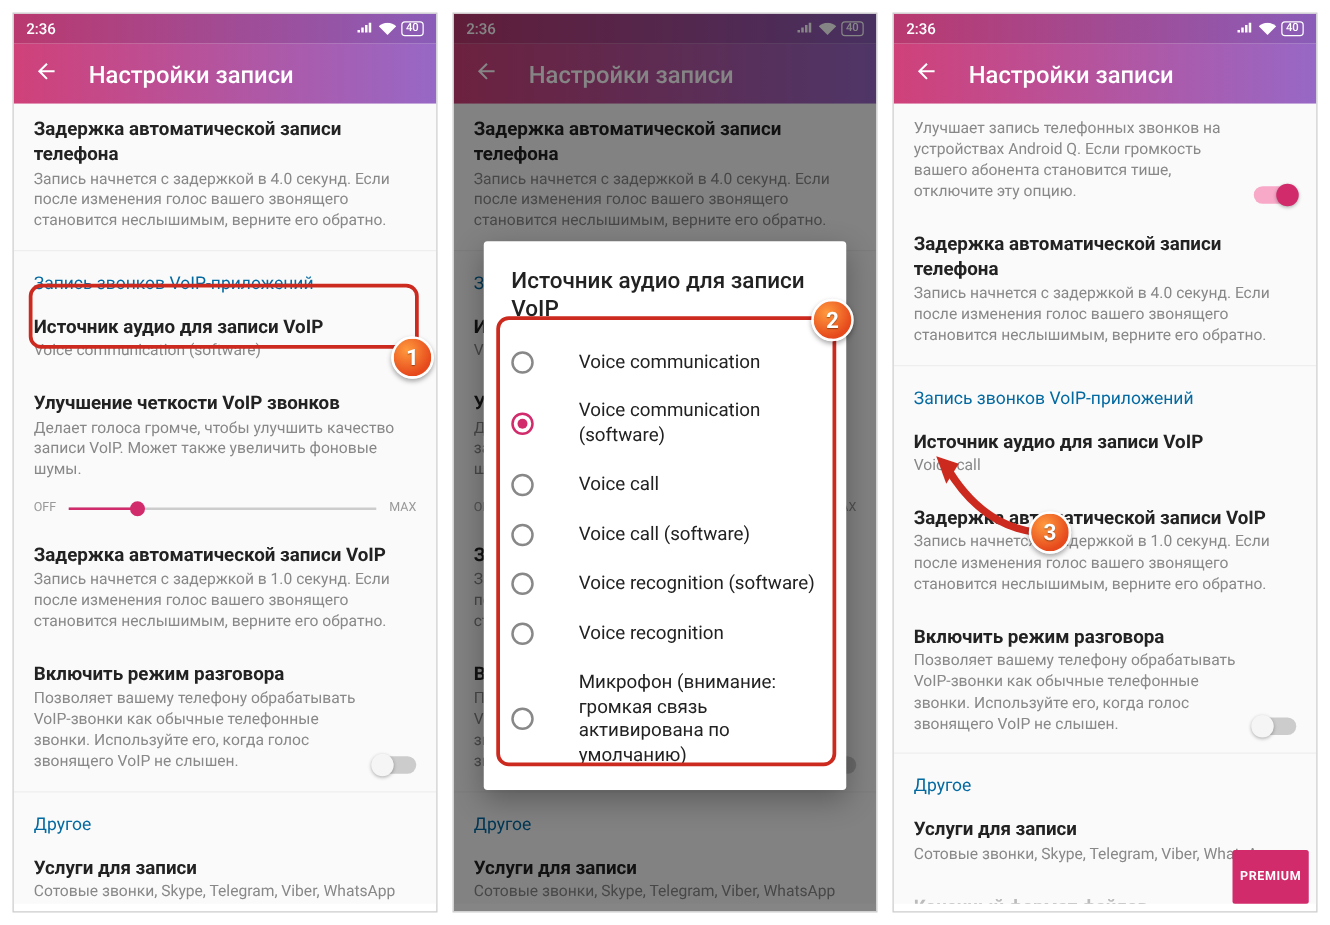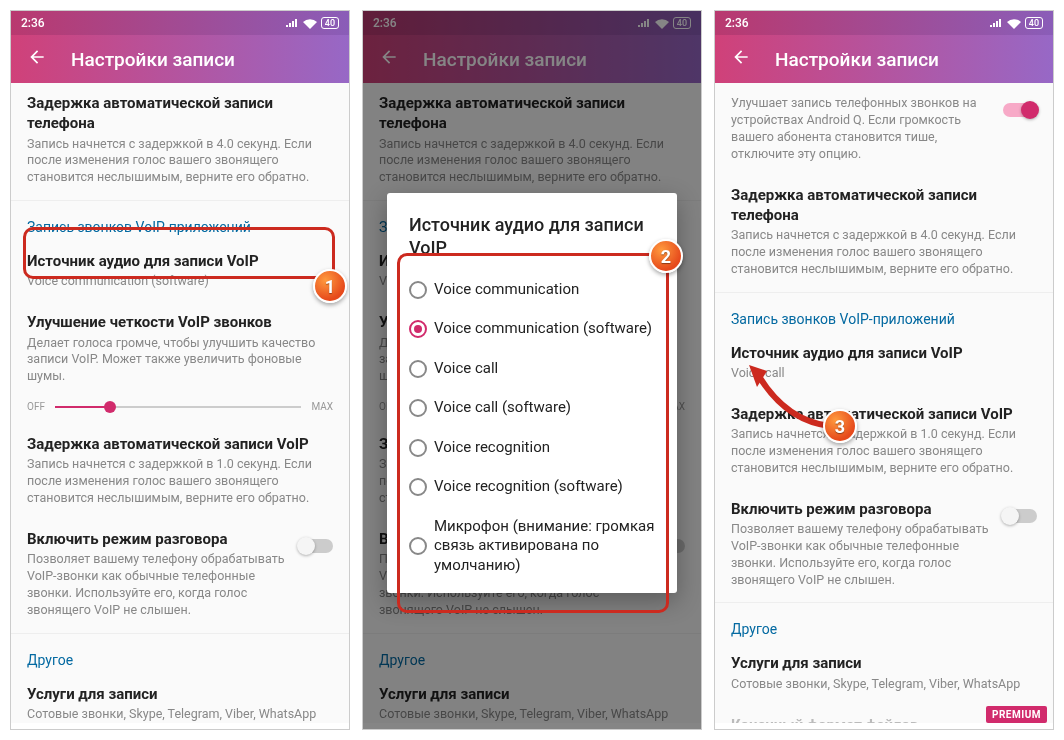--- a/index.html
+++ b/index.html
@@ -1,56 +1,56 @@
 <!DOCTYPE html>
 <html><head>
 <meta charset="utf-8">
 <style>
   * { margin: 0; padding: 0; box-sizing: border-box; }
   body { background: #fff; font-family: -apple-system, Roboto, Arial, sans-serif; display: flex; justify-content: center; }
   .canvas { width: 1064px; height: 740px; position: relative; background: #fff; padding: 10px; display: flex; gap: 12px; }
   .phone { width: 340px; height: 720px; border: 1px solid #ccc; position: relative; overflow: hidden; background: #fff; }
   .status-bar { height: 24px; background: linear-gradient(90deg, #b9396f 0%, #8a5db8 100%); color: #fff; display: flex; align-items: center; justify-content: space-between; padding: 0 10px; font-size: 12px; font-weight: 500; }
-  .status-icons { display: flex; align-items: flex-end; gap: 4px; }
+  .status-icons { display: flex; align-items: center; gap: 4px; }
   .status-icons svg { fill: #fff; }
   .app-bar { height: 48px; background: linear-gradient(90deg, #d04179 0%, #9768c6 100%); color: #fff; display: flex; align-items: center; padding: 0 16px; gap: 24px; font-size: 19px; font-weight: 500; }
   .content { height: 640px; overflow: hidden; background: #fafafa; }
   .section-title { color: #0369a1; font-size: 14px; font-weight: 400; padding: 16px 16px 6px; }
   .item { padding: 10px 16px 12px; }
   .item-title { color: #222; font-size: 15px; font-weight: 700; line-height: 1.35; }
   .item-sub { color: #888; font-size: 12.5px; line-height: 1.35; margin-top: 2px; }
   .divider { height: 1px; background: #eee; margin: 2px 0; }
   .item.disabled .item-title { color: #bbb; }
-  .switch-row { display: flex; align-items: flex-start; justify-content: space-between; gap: 8px; }
+  .switch-row { display: flex; align-items: flex-end; justify-content: space-between; gap: 8px; }
   .switch { width: 34px; height: 14px; background: #ccc; border-radius: 7px; position: relative; flex-shrink: 0; margin-top: 10px; }
   .switch::after { content: ''; position: absolute; width: 18px; height: 18px; background: #f5f5f5; border-radius: 50%; top: -2px; left: -2px; box-shadow: 0 1px 3px rgba(0,0,0,.3); }
   .switch.on { background: #f7a9c7; }
   .switch.on::after { left: 18px; background: #d12b6c; }
   .slider-row { display: flex; align-items: center; gap: 10px; padding: 4px 16px 12px; font-size: 10px; color: #999; }
   .slider-track { flex: 1; height: 2px; background: #ccc; position: relative; }
   .slider-track::after { content: ''; position: absolute; width: 12px; height: 12px; background: #d12b6c; border-radius: 50%; top: -5px; left: 20%; }
   .slider-fill { position: absolute; height: 2px; background: #d12b6c; width: 24%; }
 
   
   .overlay { position: absolute; inset: 0; background: rgba(0,0,0,.48); }
   .dialog { position: absolute; left: 24px; right: 24px; top: 182px; background: #fff; border-radius: 3px; box-shadow: 0 8px 24px rgba(0,0,0,.3); padding: 20px 0 8px; }
   .dialog-title { font-size: 18px; font-weight: 500; color: #222; padding: 0 22px 10px; line-height: 1.3; }
-  .radio-row { display: flex; align-items: center; gap: 7px; padding: 10px 22px; }
+  .radio-row { display: flex; align-items: center; gap: 36px; padding: 10px 22px; }
   .radio { width: 18px; height: 18px; border: 2px solid #888; border-radius: 50%; position: relative; flex-shrink: 0; }
   .radio.selected { border-color: #d12b6c; }
   .radio.selected::after { content: ''; position: absolute; inset: 3px; background: #d12b6c; border-radius: 50%; }
   .radio-label { font-size: 15px; color: #222; line-height: 1.3; }
   .dialog-actions { display: flex; justify-content: flex-end; padding: 6px 16px 4px; }
   .dialog-btn { color: #d12b6c; font-size: 14px; font-weight: 500; padding: 8px 10px; }
 
   
   .callout-box { position: absolute; border: 3px solid #cc2a1f; border-radius: 10px; pointer-events: none; }
   .bubble { position: absolute; width: 34px; height: 34px; border-radius: 50%; background: radial-gradient(circle at 35% 30%, #ff9a3e, #e64a1c 70%); border: 2px solid #fff; box-shadow: 0 2px 4px rgba(0,0,0,.35); color: #fff; font-weight: 700; font-size: 18px; display: flex; align-items: center; justify-content: center; text-shadow: 0 1px 1px rgba(0,0,0,.4); }
   .arrow { position: absolute; pointer-events: none; }
-  .premium-badge { position: absolute; bottom: 6px; right: 6px; background: #d12b6c; color: #fff; font-size: 10px; font-weight: 700; padding: 3px 6px; border-radius: 2px; letter-spacing: .5px; }
+  .premium-badge { position: absolute; bottom: 6px; right: 6px; background: #d12b6c; color: #fff; font-size: 10px; font-weight: 700; padding: 16px 6px; border-radius: 2px; letter-spacing: .5px; }
 </style>
 </head>
 <body>
 
 <div class="canvas">
 
   <div class="phone">
     <div class="status-bar">
       <span>2:36</span>
       <span class="status-icons">
@@ -190,25 +190,25 @@
           <div class="radio-row">
             <div class="radio"></div>
             <div class="radio-label">Voice call</div>
           </div>
           <div class="radio-row">
             <div class="radio"></div>
             <div class="radio-label">Voice call (software)</div>
           </div>
           <div class="radio-row">
             <div class="radio"></div>
+            <div class="radio-label">Voice recognition (software)</div>
+          </div>
+          <div class="radio-row">
+            <div class="radio"></div>
             <div class="radio-label">Voice recognition</div>
-          </div>
-          <div class="radio-row">
-            <div class="radio"></div>
-            <div class="radio-label">Voice recognition (software)</div>
           </div>
           <div class="radio-row">
             <div class="radio"></div>
             <div class="radio-label">Микрофон (внимание: громкая связь активирована по умолчанию)</div>
           </div>
         </div>
     </div>
 
     <div class="callout-box" style="left:34px; top:242px; width:272px; height:360px;"></div>
     <div class="bubble" style="left:286px; top:228px;">2</div>

